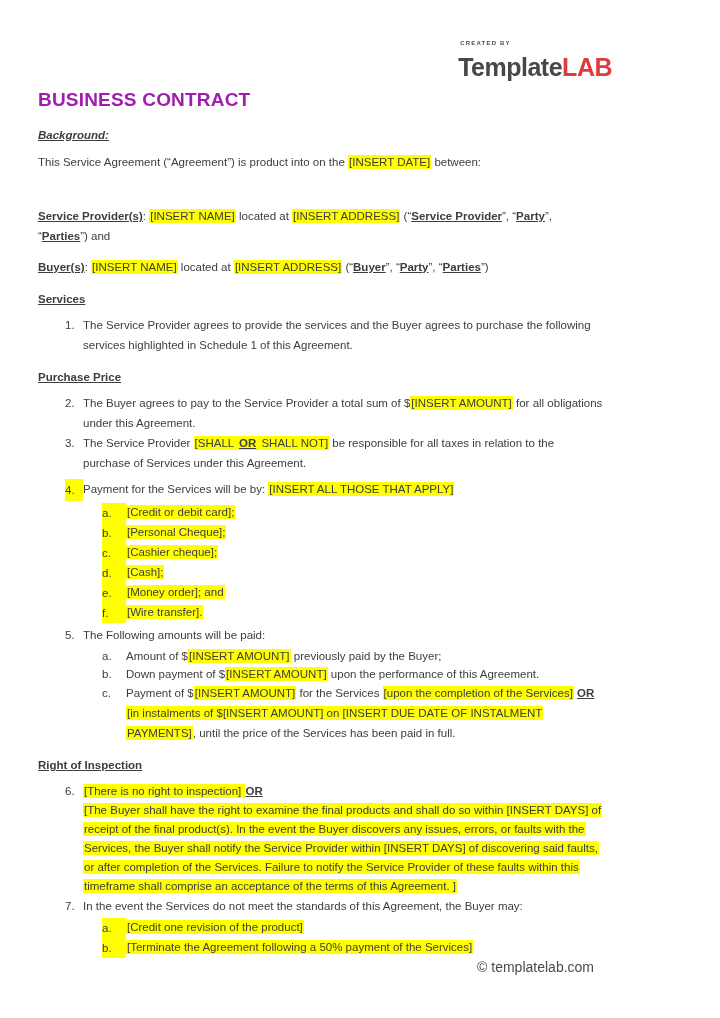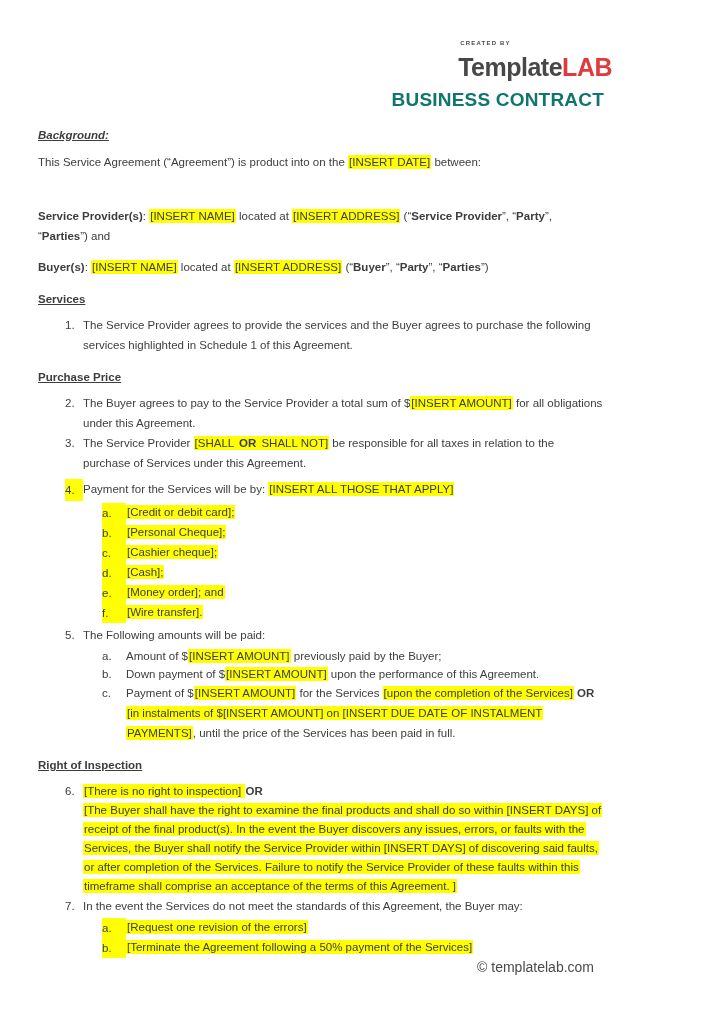--- a/index.html
+++ b/index.html
@@ -8,37 +8,37 @@
     box-sizing:border-box; padding:88px 88px 0 38px;
     color:var(--text-color,#3d3d3d);
     font-family:"Liberation Sans", sans-serif;
     font-size:11.5px; line-height:20px; overflow:hidden;
   }
   .logo { position:absolute; top:33px; right:80px; }
   .logo .created-by { font-size:6px; font-weight:bold; letter-spacing:1.2px; color:#4a4a4a; margin:0 0 1px 2px; }
   .logo .brand { font-size:25px; font-weight:bold; line-height:26px; letter-spacing:-0.5px; }
   .brand-dark { color:#474747; }
   .brand-red  { color:var(--accent-red,#e03a3e); }
-  h1.title { margin:0; font-size:19px; line-height:24px; font-weight:bold; text-align:right; color:#0f766e; letter-spacing:0.2px; }
+  h1.title { margin:0; font-size:19px; line-height:24px; font-weight:bold; text-align:left; color:#a21caf; letter-spacing:0.2px; }
   .heading { font-weight:bold; text-decoration:underline; margin-top:12px; }
   .heading.bg { margin-top:13px;font-style:italic; }
   .para { margin-top:7px; }
   .para.gap-lg { margin-top:34px; }
   .para.gap-sm { margin-top:11px; }
   .li { display:flex; padding-left:27px; }
   .li.mt { margin-top:6px; }
   .li .marker { flex:0 0 18px; }
   .li .content { flex:1; }
   .sub { margin-top:2px; }
   .sub .li { padding-left:64px; line-height:18px; }
   .sub .li .marker { flex:0 0 24px; }
   .sub5 .li { line-height:18px; }
   .hl { background:var(--hl-color,#ffff00); padding:1px 1px; box-decoration-break:clone; -webkit-box-decoration-break:clone; }
   .marker.hl { padding:1px 0; }
-  .b { font-weight:bold; }
+  .b { font-weight:bold;text-decoration:underline; }
   .inspect-para { line-height:19px; }
   .footer { position:absolute; right:98px; bottom:44px; font-size:14px; line-height:14px; color:#4a4a4a; }
 </style>
 </head>
 <body>
 
 <div class="page">
 
   <div class="logo">
     <div class="created-by">CREATED BY</div>
@@ -126,21 +126,21 @@
       <div class="inspect-para"><span class="hl">[The Buyer shall have the right to examine the final products and shall do so within [INSERT DAYS] of receipt of the final product(s). In the event the Buyer discovers any issues, errors, or faults with the Services, the Buyer shall notify the Service Provider within [INSERT DAYS] of discovering said faults, or after completion of the Services. Failure to notify the Service Provider of these faults within this timeframe shall comprise an acceptance of the terms of this Agreement. ]</span></div>
     </span>
   </div>
   <div class="li">
     <span class="marker">7.</span>
     <span class="content"><span>In the event the Services do not meet the standards of this Agreement, the Buyer may:</span></span>
   </div>
   <div class="sub">
     <div class="li">
       <span class="marker hl">a.</span>
-      <span class="content"><span class="hl">[Request one revision of the errors]</span></span>
+      <span class="content"><span class="hl">[Credit one revision of the product]</span></span>
     </div>
     <div class="li">
       <span class="marker hl">b.</span>
       <span class="content"><span class="hl">[Terminate the Agreement following a 50% payment of the Services]</span></span>
     </div>
   </div>
 
   <div class="footer">© templatelab.com</div>
 </div>
 

